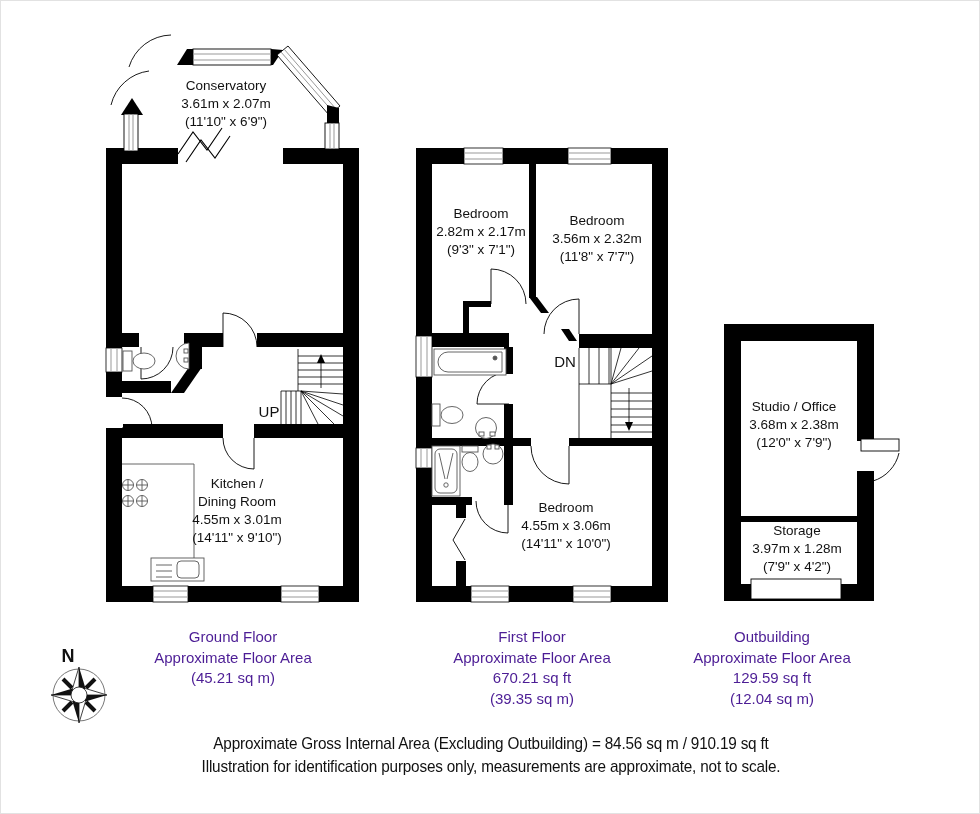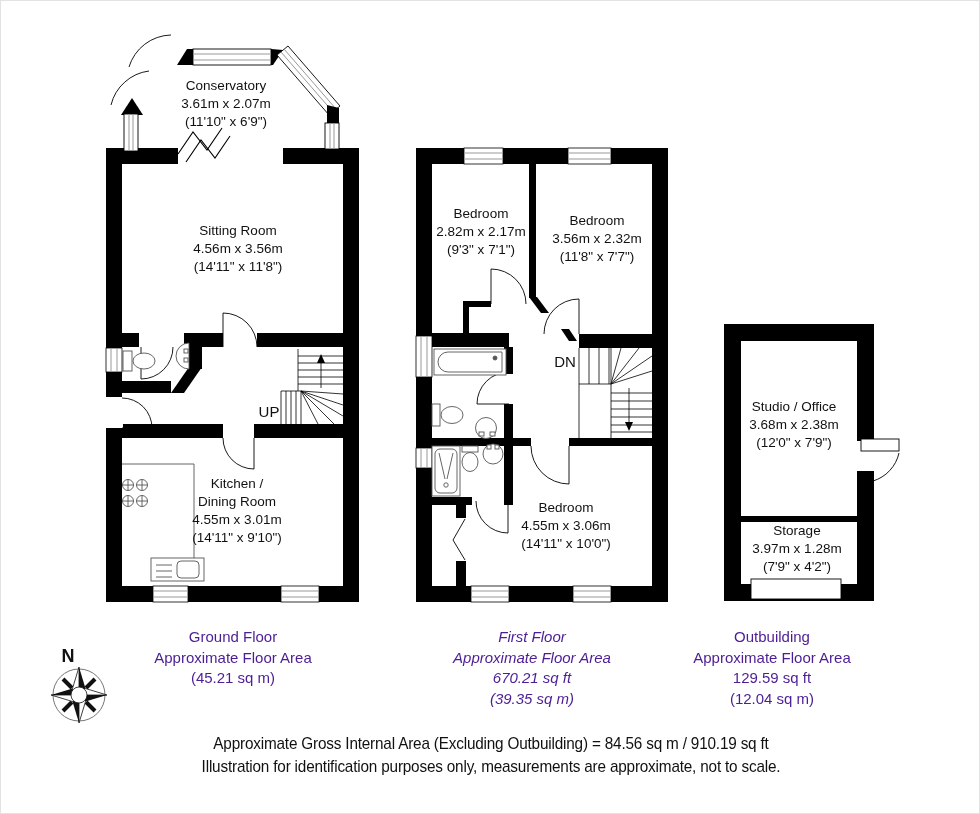--- a/index.html
+++ b/index.html
@@ -315,25 +315,20 @@
     <polygon points="50,694 71.5,700.5 78,694" fill="#fff" stroke="#111" stroke-width="0.8"></polygon>
     <circle cx="78" cy="694" r="8" fill="#fff" stroke="#111" stroke-width="0.8"></circle>
   </g>
 </svg>
 
 <div class="lbl" style="left:225px;top:76px;">
   <div>Conservatory</div>
   <div>3.61m x 2.07m</div>
   <div>(11'10" x 6'9")</div>
 </div>
-<div class="lbl" style="left:237px;top:221px;">
-  <div>Sitting Room</div>
-  <div>4.56m x 3.56m</div>
-  <div>(14'11" x 11'8")</div>
-</div>
 <div class="lbl" style="left:236px;top:474px;">
   <div>Kitchen /</div>
   <div>Dining Room</div>
   <div>4.55m x 3.01m</div>
   <div>(14'11" x 9'10")</div>
 </div>
 <div class="lbl" style="left:480px;top:204px;">
   <div>Bedroom</div>
   <div>2.82m x 2.17m</div>
   <div>(9'3" x 7'1")</div>
@@ -361,21 +356,21 @@
 
 <div class="stair-lbl" style="left:268px;top:402px;text-align:right;">UP</div>
 <div class="stair-lbl" style="left:564px;top:352px;">DN</div>
 <div class="north-lbl" style="left:67px;top:645px;">N</div>
 
 <div class="caption" style="left:232px;top:626px;">
   <div>Ground Floor</div>
   <div>Approximate Floor Area</div>
   <div>(45.21 sq m)</div>
 </div>
-<div class="caption" style="left:531px;top:626px;font-style:italic;">
+<div class="caption" style="left:531px;top:626px;">
   <div>First Floor</div>
   <div>Approximate Floor Area</div>
   <div>670.21 sq ft</div>
   <div>(39.35 sq m)</div>
 </div>
 <div class="caption" style="left:771px;top:626px;">
   <div>Outbuilding</div>
   <div>Approximate Floor Area</div>
   <div>129.59 sq ft</div>
   <div>(12.04 sq m)</div>

